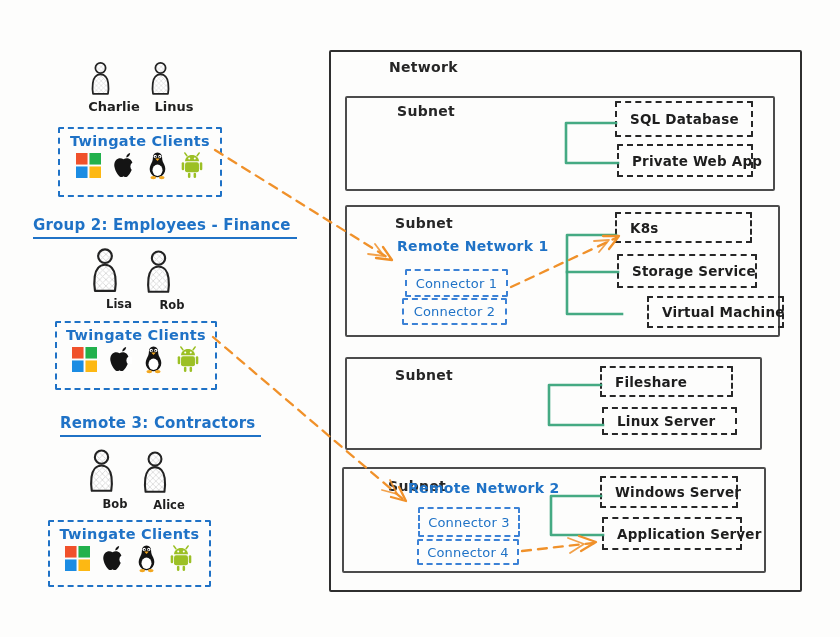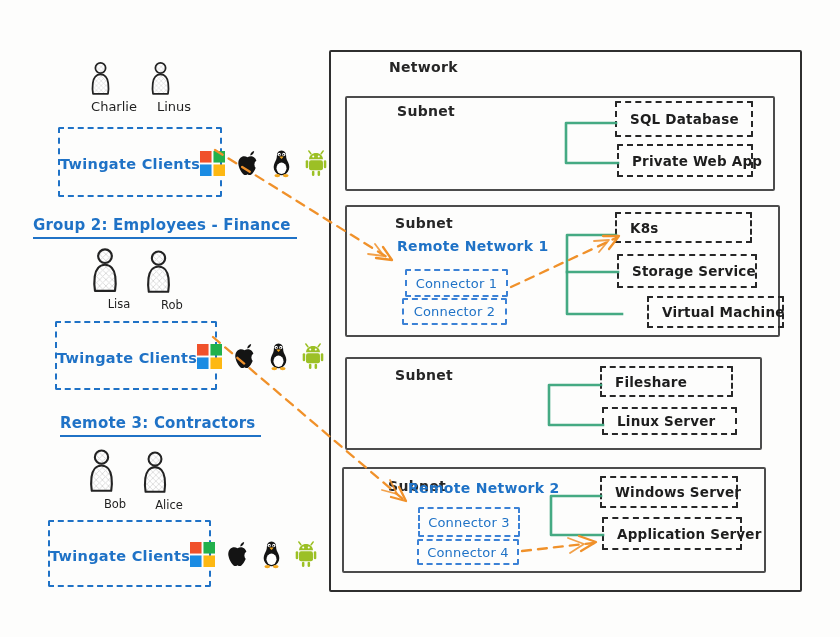--- a/index.html
+++ b/index.html
@@ -6,25 +6,25 @@
   .canvas{
     position:relative;width:840px;height:637px;background:#fdfdfc;
     font-family:"DejaVu Sans",sans-serif;color:#262626;overflow:hidden;
   }
   
   .group-title{
     position:absolute;font-size:15px;font-weight:700;color:var(--blue);
     border-bottom:2.5px solid var(--blue);padding:0 6px 3px 0;letter-spacing:.2px;white-space:nowrap;
   }
   .person{position:absolute;width:56px;display:flex;flex-direction:column;align-items:center;}
-  .person-name{font-size:11.5px;margin-top:2px;color:#1f1f1f;font-weight:400;margin-left:28px;}
+  .person-name{font-size:11.5px;margin-top:2px;color:#1f1f1f;font-weight:700;margin-left:28px;}
   .person-name.lg{font-size:13px;}
   .clients-box{
     position:absolute;border:2px dashed var(--blue);border-radius:2px;
-    display:flex;align-items:center;background:transparent;
+    display:flex;flex-direction:column;align-items:center;background:transparent;
   }
   .clients-label{color:var(--blue);font-size:14.5px;font-weight:700;margin-top:4px;letter-spacing:.3px;white-space:nowrap;}
   .os-row{display:flex;align-items:center;gap:10px;margin-top:2px;}
   
   .network-box{position:absolute;left:329px;top:50px;width:469px;height:538px;border:2.5px solid #2f2f2f;border-radius:2px;}
   .ink-label{position:absolute;font-size:14px;font-weight:700;color:#262626;letter-spacing:.3px;white-space:nowrap;margin-left:32px;}
   .subnet{position:absolute;border:2px solid #4c4c4c;border-radius:2px;}
   .service{
     position:absolute;border:2px dashed #272727;border-radius:1px;background:transparent;
     display:flex;align-items:center;padding-left:13px;font-size:13.5px;font-weight:700;color:#1e1e1e;

